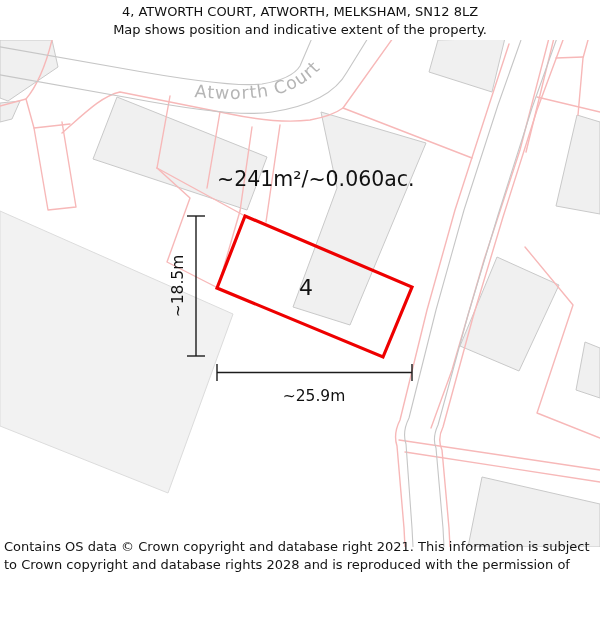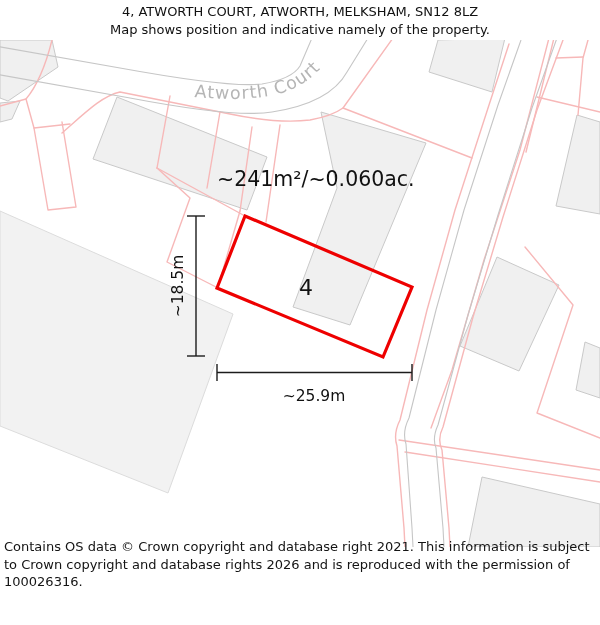--- a/index.html
+++ b/index.html
@@ -29,21 +29,21 @@
   .dim-label{font-size:15.5px;fill:#111;}
   .area-label{font-size:20.5px;fill:#111;}
   .plot-num{font-size:22px;fill:#111;}
   .road-name{font-size:17.5px;fill:#b5b5b5;letter-spacing:1px;}
 </style>
 </head>
 <body>
 
 <div class="header">
   <div>4, ATWORTH COURT, ATWORTH, MELKSHAM, SN12 8LZ</div>
-  <div>Map shows position and indicative namely of the property.</div>
+  <div>Map shows position and indicative extent of the property.</div>
 </div>
 
 <svg class="map-svg" width="600" height="507" viewBox="0 40 600 507" xmlns="http://www.w3.org/2000/svg">
 
   <polygon class="field" points="0,211 233,314 168,493 0,426"></polygon>
 
   <g>
     <polygon class="building" points="0,40 52,40 58,67 8,101 0,98"></polygon>
     <polygon class="building" points="0,103 20,101 12,119 0,122"></polygon>
     <polygon class="building" points="117,97 267,157 247,210 93,159"></polygon>
@@ -110,15 +110,14 @@
   <g>
     <line class="dim" x1="217" y1="372.5" x2="412" y2="372.5"></line>
     <line class="dim" x1="217" y1="364" x2="217" y2="381"></line>
     <line class="dim" x1="412" y1="364" x2="412" y2="381"></line>
     <text class="dim-label" x="314" y="401" text-anchor="middle">~25.9m</text>
   </g>
 </svg>
 
 <div class="footer">
   <div>Contains OS data © Crown copyright and database right 2021. This information is subject</div>
-  <div>to Crown copyright and database rights 2026 and is reproduced with the permission of</div>
-  <div>100026316.</div>
+  <div>to Crown copyright and database rights 2028 and is reproduced with the permission of</div>
 </div>
 
 </body></html>

